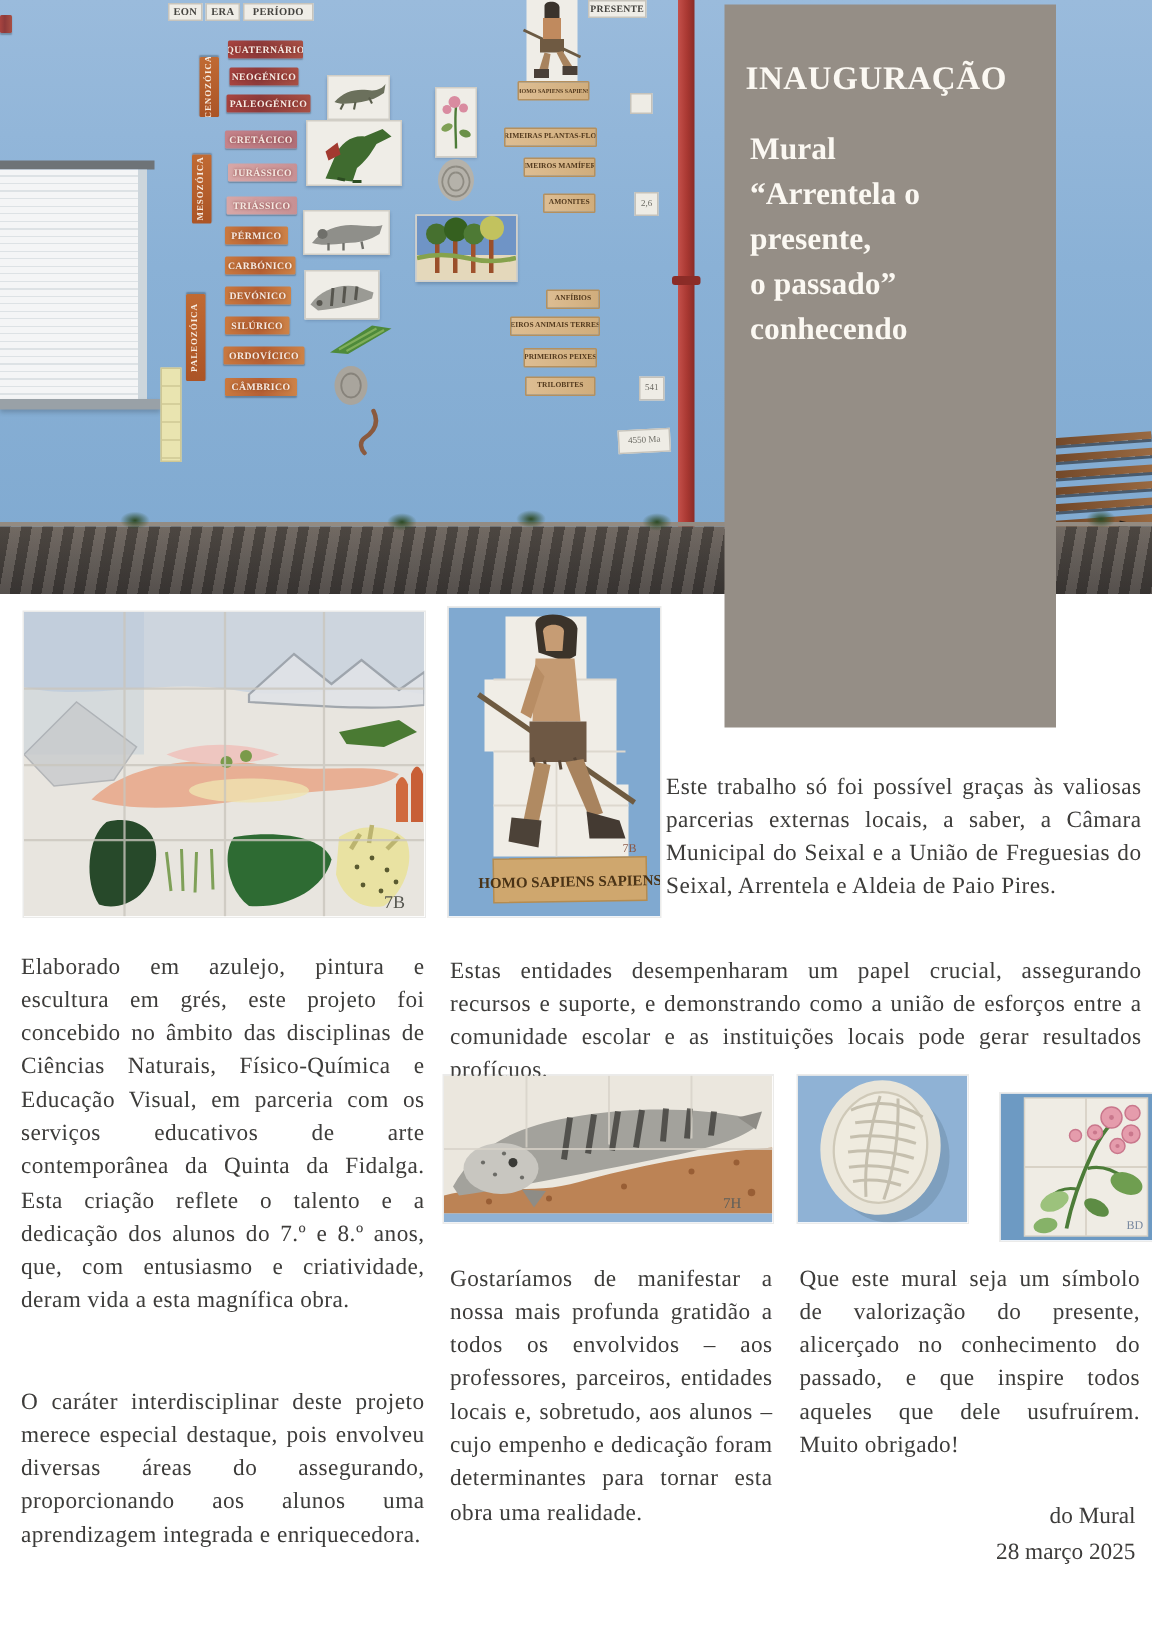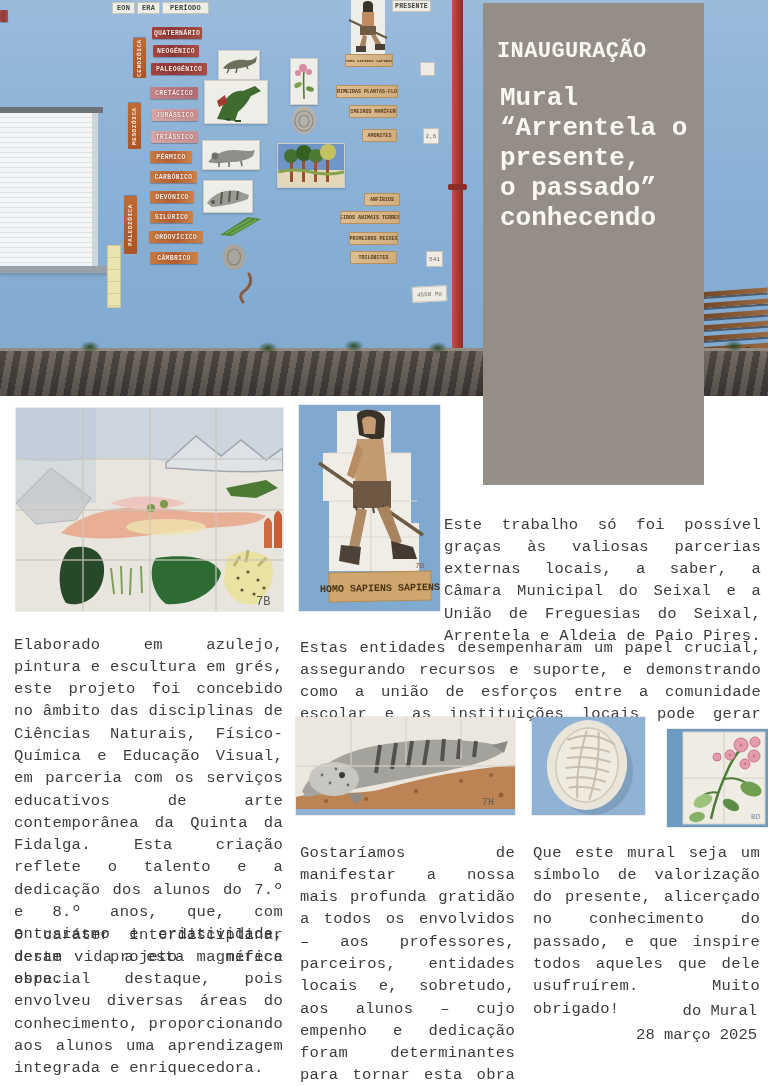--- a/index.html
+++ b/index.html
@@ -1,17 +1,17 @@
 <!DOCTYPE html>
 <html><head>
 <meta charset="utf-8">
 <style>
   html,body{margin:0;padding:0;background:#ffffff;}
   .page{position:relative;width:768px;height:1086px;background:#ffffff;overflow:hidden;
-        font-family:Liberation Mono, monospace;color:#3d3c3a;}
+        font-family:Liberation Serif, serif;color:#3d3c3a;}
 
   
   .hero{position:absolute;left:0;top:0;width:768px;height:396px;
         background:linear-gradient(180deg,#9abbdc 0%,#8ab1d6 45%,#7fa9d0 100%);overflow:hidden;}
   .pavement{position:absolute;left:0;top:348px;width:768px;height:48px;
         background:linear-gradient(180deg,#6a625b,#4a4542);
         border-top:3px solid #938b82;}
   .pavement::after{content:"";position:absolute;inset:0;
         background:repeating-linear-gradient(100deg,rgba(0,0,0,.28) 0 7px,rgba(255,255,255,.05) 7px 14px);}
   .weed{position:absolute;width:20px;height:12px;
@@ -49,21 +49,21 @@
         border:1px solid #cec795;background-image:repeating-linear-gradient(180deg,transparent 0 11px,#d5cf9b 11px 12px);}
 
   .bench{position:absolute;left:700px;top:290px;width:68px;height:74px;transform:rotate(-4deg);}
   .slat{position:absolute;left:0;width:70px;height:5px;
         background:linear-gradient(90deg,#6f4628,#9a6a42);box-shadow:0 2px 0 rgba(15,10,8,.5);}
   .bench-leg{position:absolute;background:#221e1b;}
 
   
   .panel{position:absolute;left:483px;top:3px;width:221px;height:482px;background:#958e86;z-index:5;}
   .panel-kicker{margin:36px 0 0 14px;font-size:22px;font-weight:bold;color:#fbf8f2;letter-spacing:.4px;}
-  .panel-title{margin:19px 10px 0 17px;font-size:26px;line-height:30px;font-weight:bold;color:#fbf8f2;}
+  .panel-title{margin:19px 10px 0 17px;font-size:21px;line-height:30px;font-weight:bold;color:#fbf8f2;}
   .panel-title span{display:block;}
   .panel-body{margin:26px 10px 0 10px;font-size:14.3px;line-height:18px;font-weight:bold;
         color:#29231f;text-align:center;}
 
   
   .photo{position:absolute;overflow:hidden;box-shadow:0 0 0 1px rgba(120,120,115,.15);}
   #photo-azulejo{left:16px;top:408px;width:267px;height:203px;}
   #photo-homo{left:299px;top:405px;width:141px;height:206px;}
   #photo-fish{left:296px;top:717px;width:219px;height:98px;}
   #photo-trilobite{left:532px;top:717px;width:113px;height:98px;}
@@ -308,21 +308,21 @@
         <rect x="30" y="167" width="102" height="29" fill="#cfa76e" stroke="#b58c50"></rect>
         <text x="81" y="186" text-anchor="middle" font-size="10" font-weight="bold" fill="#4a3316">HOMO SAPIENS SAPIENS</text>
       </g>
       <text x="116" y="163" font-size="8" fill="#8a5a4a">7B</text>
     </svg>
   </figure>
 
   <p class="body-text" id="p3">Este trabalho só foi possível graças às valiosas parcerias externas locais, a saber, a Câmara Municipal do Seixal e a União de Freguesias do Seixal, Arrentela e Aldeia de Paio Pires.</p>
   <p class="body-text" id="p1">Elaborado em azulejo, pintura e escultura em grés, este projeto foi concebido no âmbito das disciplinas de Ciências Naturais, Físico-Química e Educação Visual, em parceria com os serviços educativos de arte contemporânea da Quinta da Fidalga. Esta criação reflete o talento e a dedicação dos alunos do 7.º e 8.º anos, que, com entusiasmo e criatividade, deram vida a esta magnífica obra.</p>
   <p class="body-text" id="p4">Estas entidades desempenharam um papel crucial, assegurando recursos e suporte, e demonstrando como a união de esforços entre a comunidade escolar e as instituições locais pode gerar resultados profícuos.</p>
-  <p class="body-text" id="p2">O caráter interdisciplinar deste projeto merece especial destaque, pois envolveu diversas áreas do conhecimento, proporcionando aos alunos uma aprendizagem integrada e enriquecedora.</p>
+  <p class="body-text" id="p2">O caráter interdisciplinar deste projeto merece especial destaque, pois envolveu diversas áreas do assegurando, proporcionando aos alunos uma aprendizagem integrada e enriquecedora.</p>
   <p class="body-text" id="p6">Que este mural seja um símbolo de valorização do presente, alicerçado no conhecimento do passado, e que inspire todos aqueles que dele usufruírem. Muito obrigado!</p>
   <p class="body-text" id="p5">Gostaríamos de manifestar a nossa mais profunda gratidão a todos os envolvidos – aos professores, parceiros, entidades locais e, sobretudo, aos alunos – cujo empenho e dedicação foram determinantes para tornar esta obra uma realidade.</p>
 
   <div class="signature">
     <div>do Mural</div>
     <div>28 março 2025</div>
   </div>
 
   <figure class="photo" id="photo-fish" style="margin:0">
     <svg width="219" height="98" viewBox="0 0 219 98">

